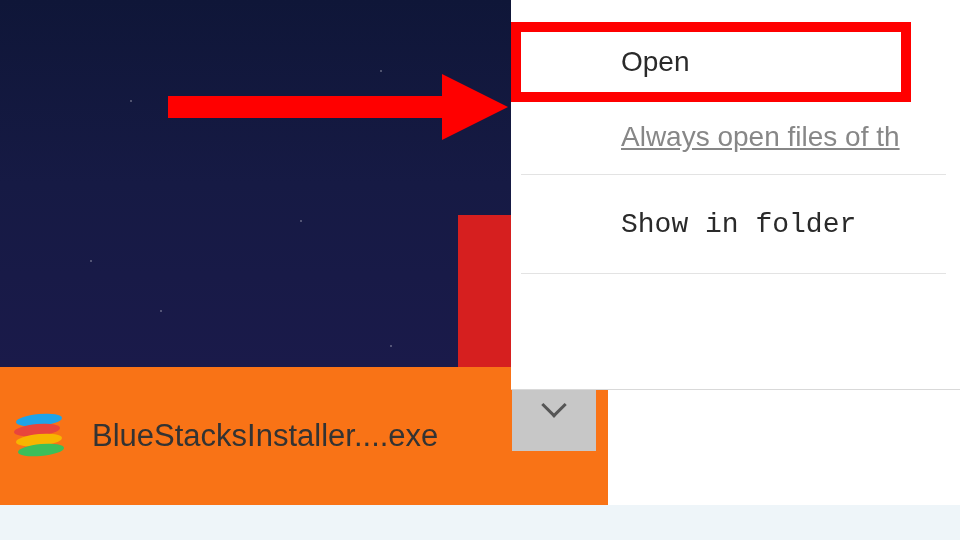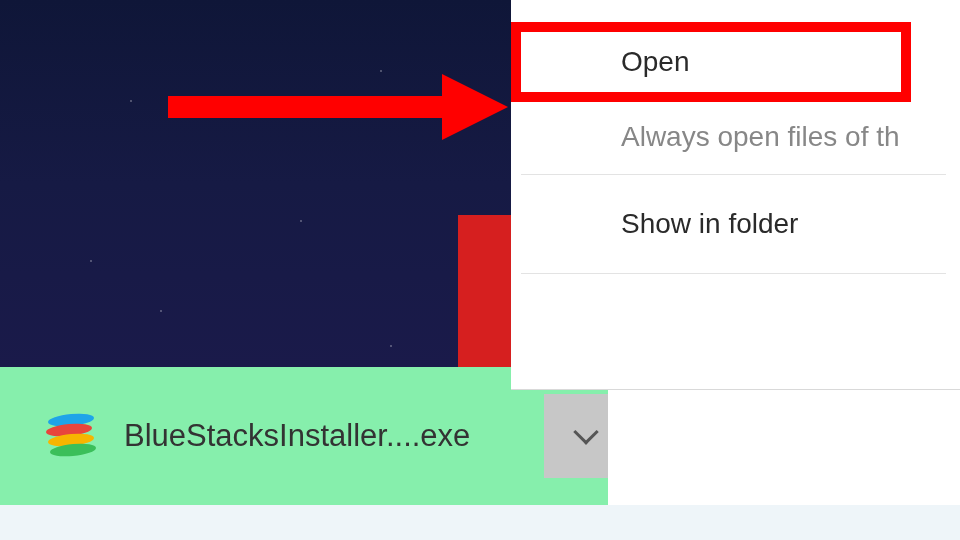--- a/index.html
+++ b/index.html
@@ -77,24 +77,24 @@
     }
     .menu-item {
       position: relative;
       font-size: 28px;
       color: #2a2a2a;
       display: flex;
       align-items: center;
       padding-left: 110px;
       cursor: pointer;
     }
-    .menu-item.disabled { color: #878787; cursor: default; }
+    .menu-item.disabled { color: #878787; cursor: default; text-decoration: underline; }
     .cm-open   { height: 72px; margin-top: 28px; }
     .cm-always { height: 74px; }
-    .cm-show   { height: 98px; }
+    .cm-show   { height: 98px; font-family: Liberation Mono, monospace; }
     .cm-cancel { height: 96px; }
 
     .sep { height: 1px; background: #e3e3e3; margin: 0 14px 0 10px; }
 
     
     .highlight-box {
       position: absolute;
       top: 22px;
       left: 511px;
       width: 400px;
@@ -109,24 +109,23 @@
       color: #2a2a2a;
     }
 
     
     .download-bar {
       position: absolute;
       left: 0;
       right: 0;
       top: 367px;
       height: 138px;
-      background: #86efac;
-      display: flex;
-      align-items: center;
-      padding-left: 32px;
+      background: #f97316;
+      display: flex;
+      align-items: flex-start;
     }
     .download-item {
       display: flex;
       align-items: center;
       height: 100%;
       padding-left: 14px;
       width: 512px;
     }
     .bs-icon {
       width: 50px; height: 44px; position: relative;

